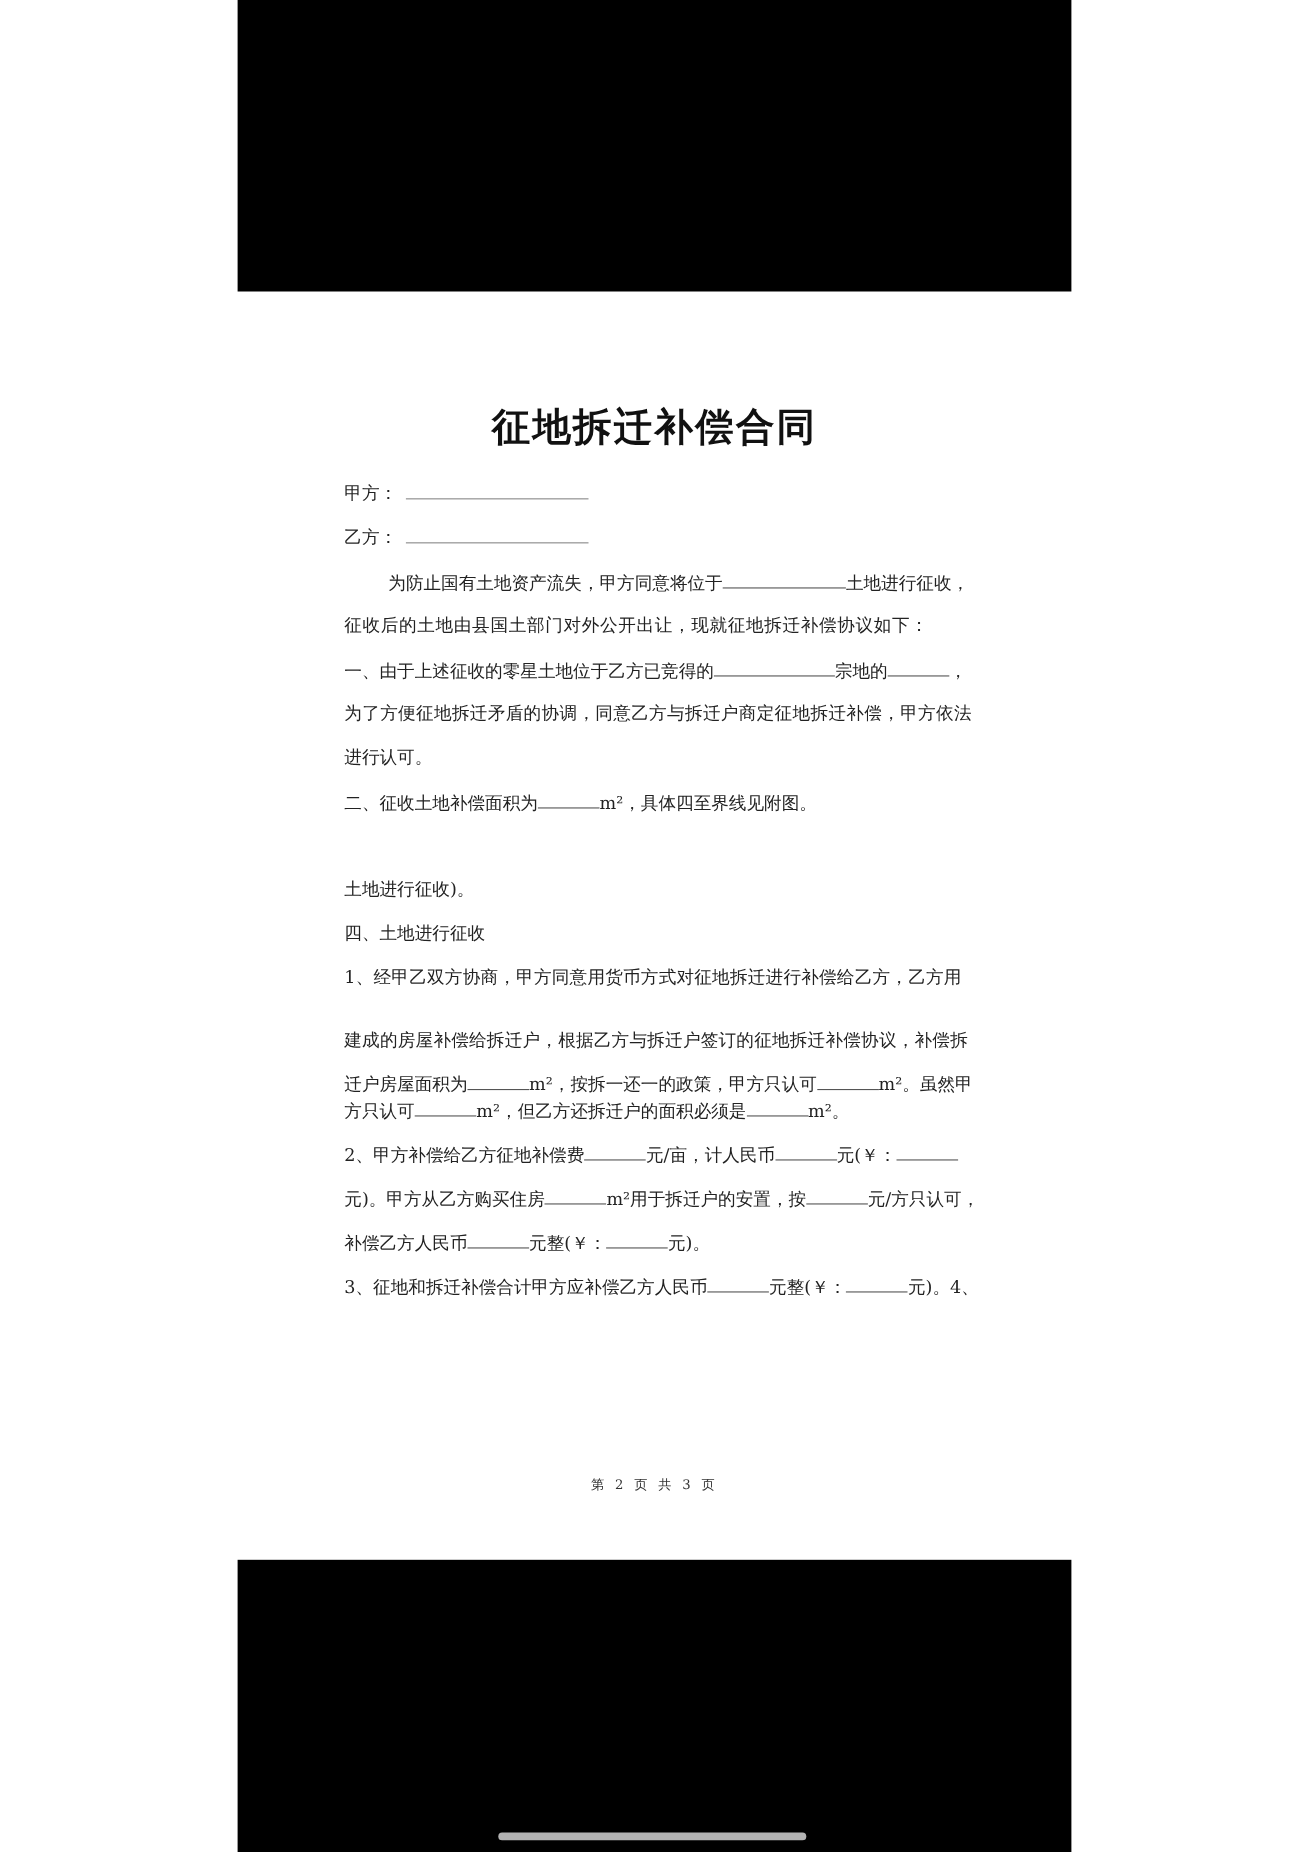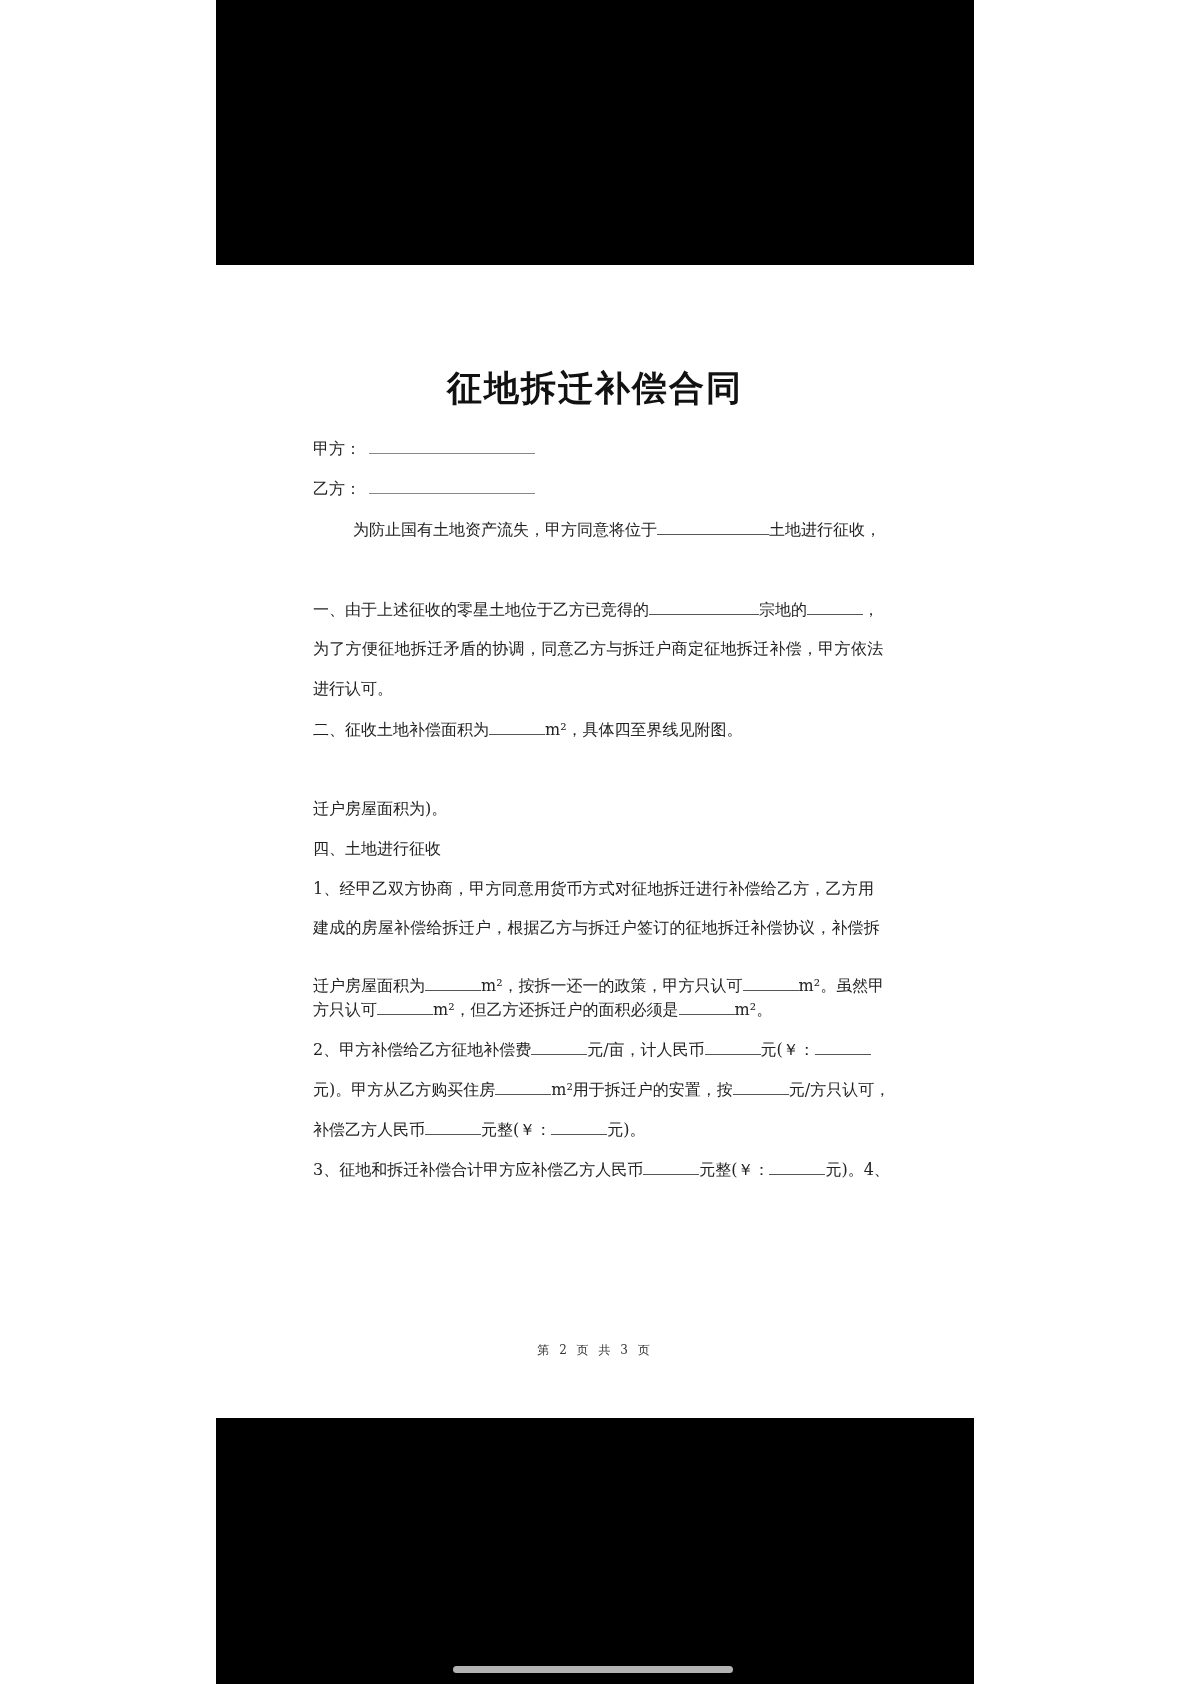--- a/index.html
+++ b/index.html
@@ -47,32 +47,33 @@
   <div class="line" style="top:173px">
     <span>甲方：</span><span class="party-blank"></span>
   </div>
   <div class="line" style="top:213px">
     <span>乙方：</span><span class="party-blank"></span>
   </div>
 
   <div class="line justify" style="top:253px; left:348px; width:533px">
     <span><span>为防止国有土地资产流失，甲方同意将位于</span><span class="blank" style="width:112px"></span><span>土地进行征收，</span></span>
   </div>
+  <div class="line" style="top:293px; letter-spacing:0.6px">征收后的土地由县国土部门对外公开出让，现就征地拆迁补偿协议如下：</div>
   <div class="line" style="top:373px; letter-spacing:0.3px">为了方便征地拆迁矛盾的协调，同意乙方与拆迁户商定征地拆迁补偿，甲方依法</div>
   <div class="line" style="top:333px">
     <span>一、由于上述征收的零星土地位于乙方已竞得的</span><span class="blank" style="width:110px"></span><span>宗地的</span><span class="blank" style="width:56px"></span><span>，</span>
   </div>
   <div class="line" style="top:413px">进行认可。</div>
   <div class="line" style="top:453px">
     <span>二、征收土地补偿面积为</span><span class="blank" style="width:56px"></span><span>m²，具体四至界线见附图。</span>
   </div>
-  <div class="line" style="top:533px">迁户房屋面积为)。</div>
+  <div class="line" style="top:533px">土地进行征收)。</div>
   <div class="line" style="top:573px">四、土地进行征收</div>
   <div class="line" style="top:613px; letter-spacing:0.2px">1、经甲乙双方协商，甲方同意用货币方式对征地拆迁进行补偿给乙方，乙方用</div>
-  <div class="line" style="top:652px; letter-spacing:0.2px">建成的房屋补偿给拆迁户，根据乙方与拆迁户签订的征地拆迁补偿协议，补偿拆</div>
+  <div class="line" style="top:670px; letter-spacing:0.2px">建成的房屋补偿给拆迁户，根据乙方与拆迁户签订的征地拆迁补偿协议，补偿拆</div>
   <div class="line" style="top:709px">
     <span>迁户房屋面积为</span><span class="blank" style="width:56px"></span><span>m²，按拆一还一的政策，甲方只认可</span><span class="blank" style="width:56px"></span><span>m²。虽然甲</span>
   </div>
   <div class="line" style="top:733px">
     <span>方只认可</span><span class="blank" style="width:56px"></span><span>m²，但乙方还拆迁户的面积必须是</span><span class="blank" style="width:56px"></span><span>m²。</span>
   </div>
   <div class="line" style="top:773px">
     <span>2、甲方补偿给乙方征地补偿费</span><span class="blank" style="width:56px"></span><span>元/亩，计人民币</span><span class="blank" style="width:56px"></span><span>元(￥：</span><span class="blank" style="width:56px"></span>
   </div>
   <div class="line" style="top:813px">

